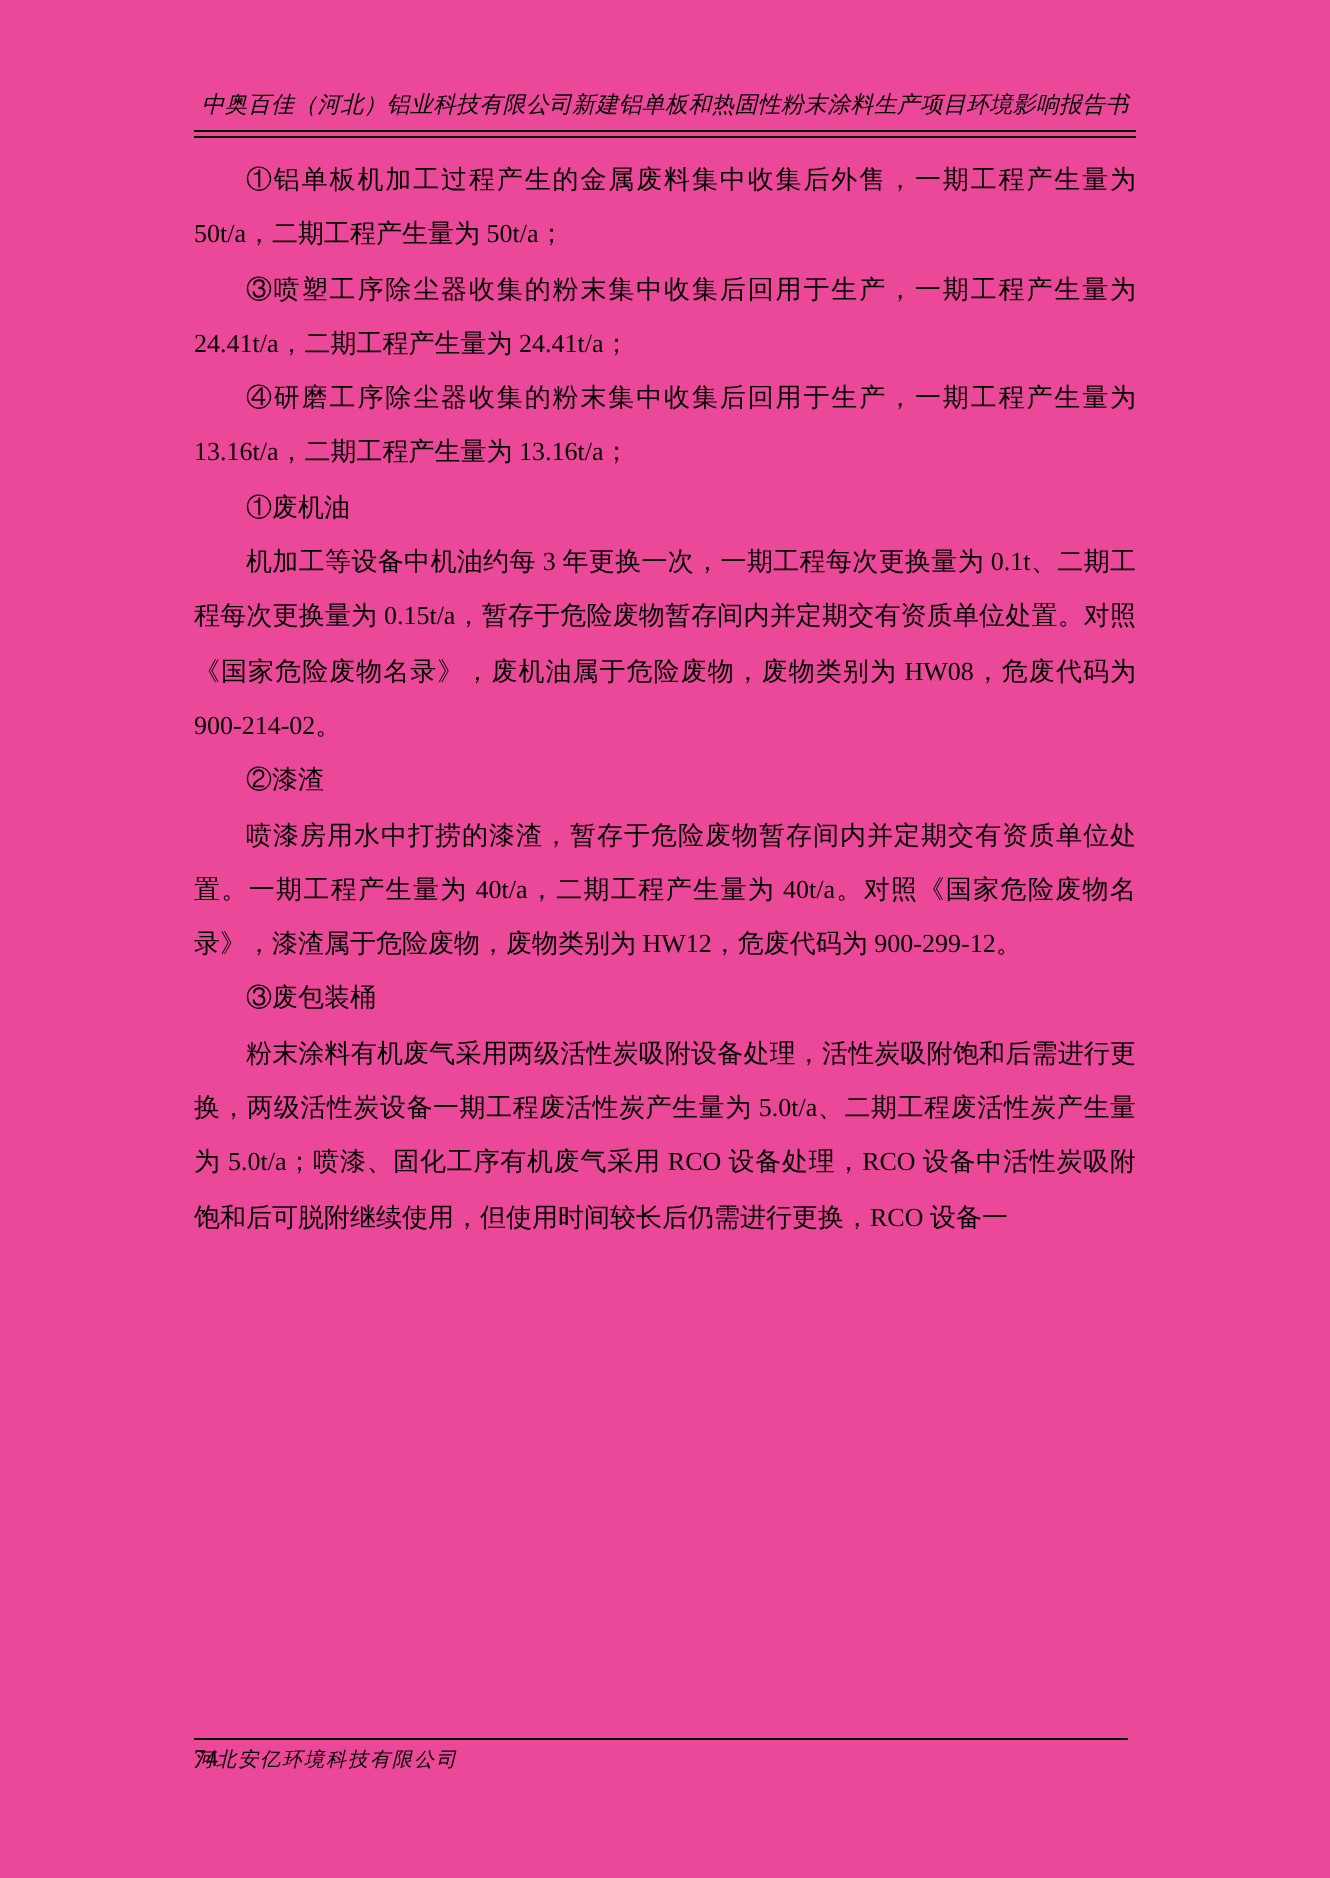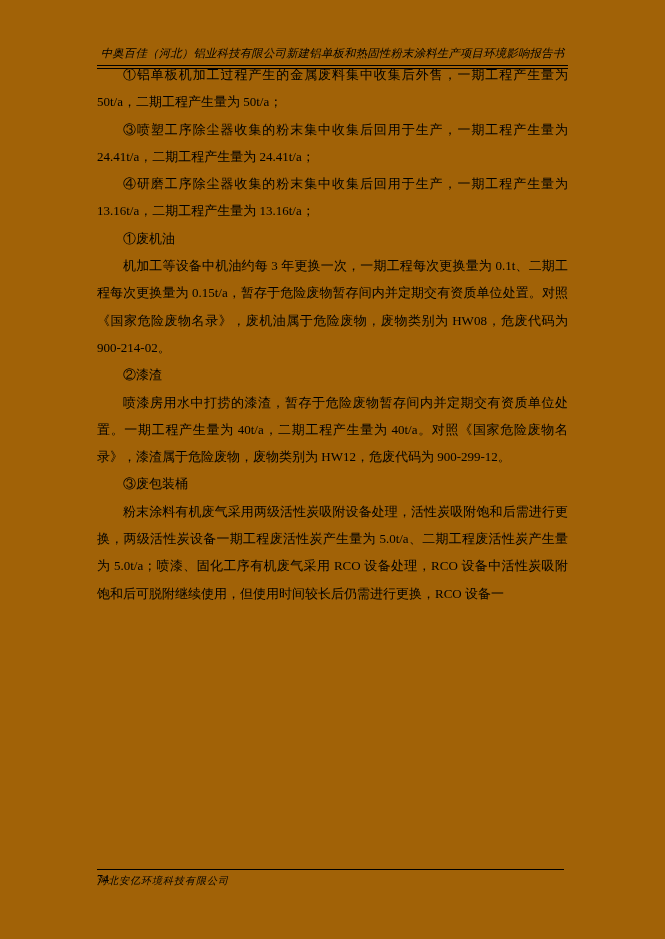--- a/index.html
+++ b/index.html
@@ -4,21 +4,21 @@
 <style>
   html, body {
     margin: 0;
     padding: 0;
     background: #ffffff;
   }
   .page {
     position: relative;
     width: 665px;
     height: 939px;
-    background: #a16207;
+    background: #ec4899;
     color: #000000;
     font-family: "Liberation Serif", "DejaVu Serif", serif;
     overflow: hidden;
   }
   .header-title {
     position: absolute;
     top: 46px;
     left: 97px;
     width: 471px;
     text-align: center;
@@ -32,21 +32,21 @@
     position: absolute;
     top: 65px;
     left: 97px;
     width: 471px;
     height: 2.2px;
     border-top: 1.7px solid #000000;
     border-bottom: 1.7px solid #000000;
   }
   .body-text {
     position: absolute;
-    top: 61px;
+    top: 76px;
     left: 97px;
     width: 471px;
     font-size: 13px;
     line-height: 27.3px;
     text-align: justify;
   }
   .body-text p {
     margin: 0;
     padding: 0;
     text-indent: 2em;

